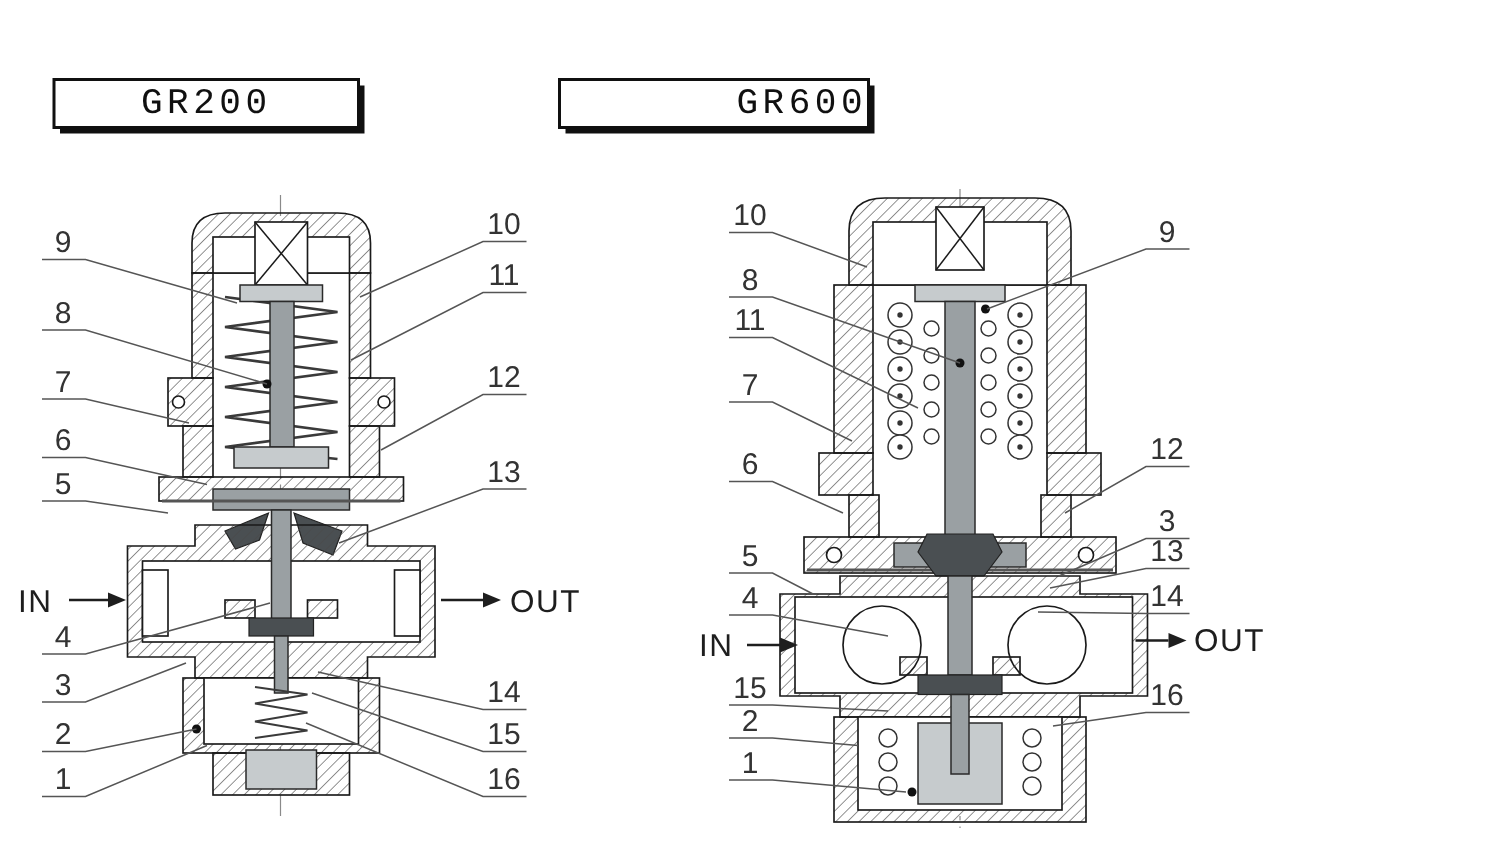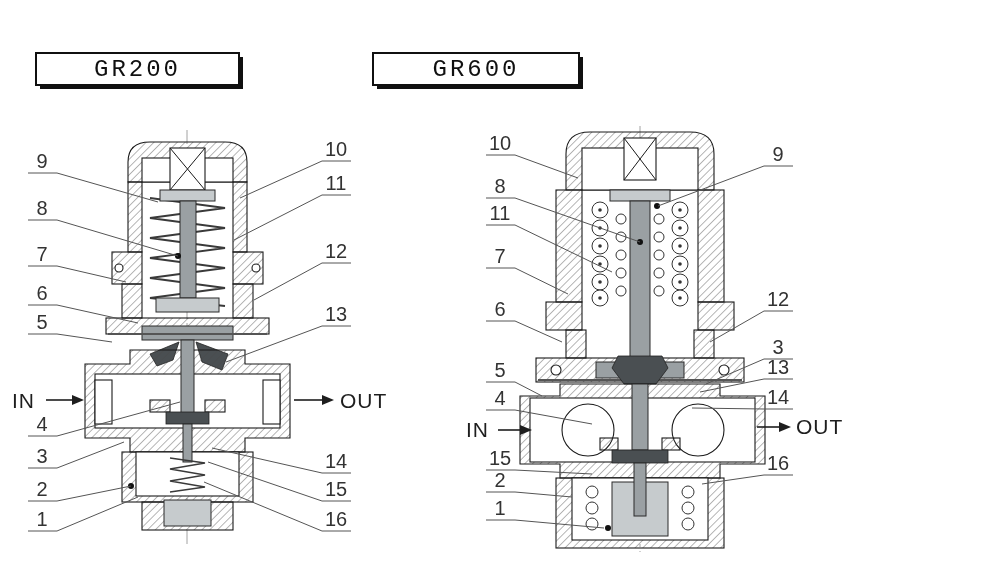--- a/index.html
+++ b/index.html
@@ -3,21 +3,21 @@
 <meta charset="utf-8">
 <style>
   html,body{margin:0;padding:0;background:#fff;}
   .page{position:relative;width:1000px;height:576px;background:#ffffff;overflow:hidden;
         font-family:"Liberation Sans",sans-serif;border-radius:24px;}
   .title-box{position:absolute;background:#fff;border:2px solid #101010;
         box-shadow:4px 4px 0 -1px #101010;display:flex;align-items:center;justify-content:center;
         font-family:"Liberation Mono","DejaVu Sans Mono",monospace;font-size:24px;
         letter-spacing:3px;color:#101010;}
   #box-gr200{left:35px;top:52px;width:201px;height:30px;}
-  #box-gr600{left:372px;top:52px;width:204px;height:30px;}
+  #box-gr600{left:372px;top:52px;width:204px;height:30px;justify-content:flex-end;}
   svg{position:absolute;left:0;top:0;}
   .hatched{fill:url(#hatch);stroke:#1a1a1a;stroke-width:1.1;}
   .whitefill{fill:#ffffff;stroke:#1a1a1a;stroke-width:1.1;}
   .gray{fill:#9aa0a3;stroke:#2a2a2a;stroke-width:1;}
   .lightgray{fill:#c6cbcd;stroke:#2a2a2a;stroke-width:1;}
   .dark{fill:#4a4f52;stroke:#222222;stroke-width:0.8;}
   .spring{fill:none;stroke:#3a3a3a;stroke-width:1.8;}
   .spring-small{fill:none;stroke:#3a3a3a;stroke-width:1.3;}
   .coil{fill:#fff;stroke:#333;stroke-width:1;}
   .coildot{fill:#333;}

